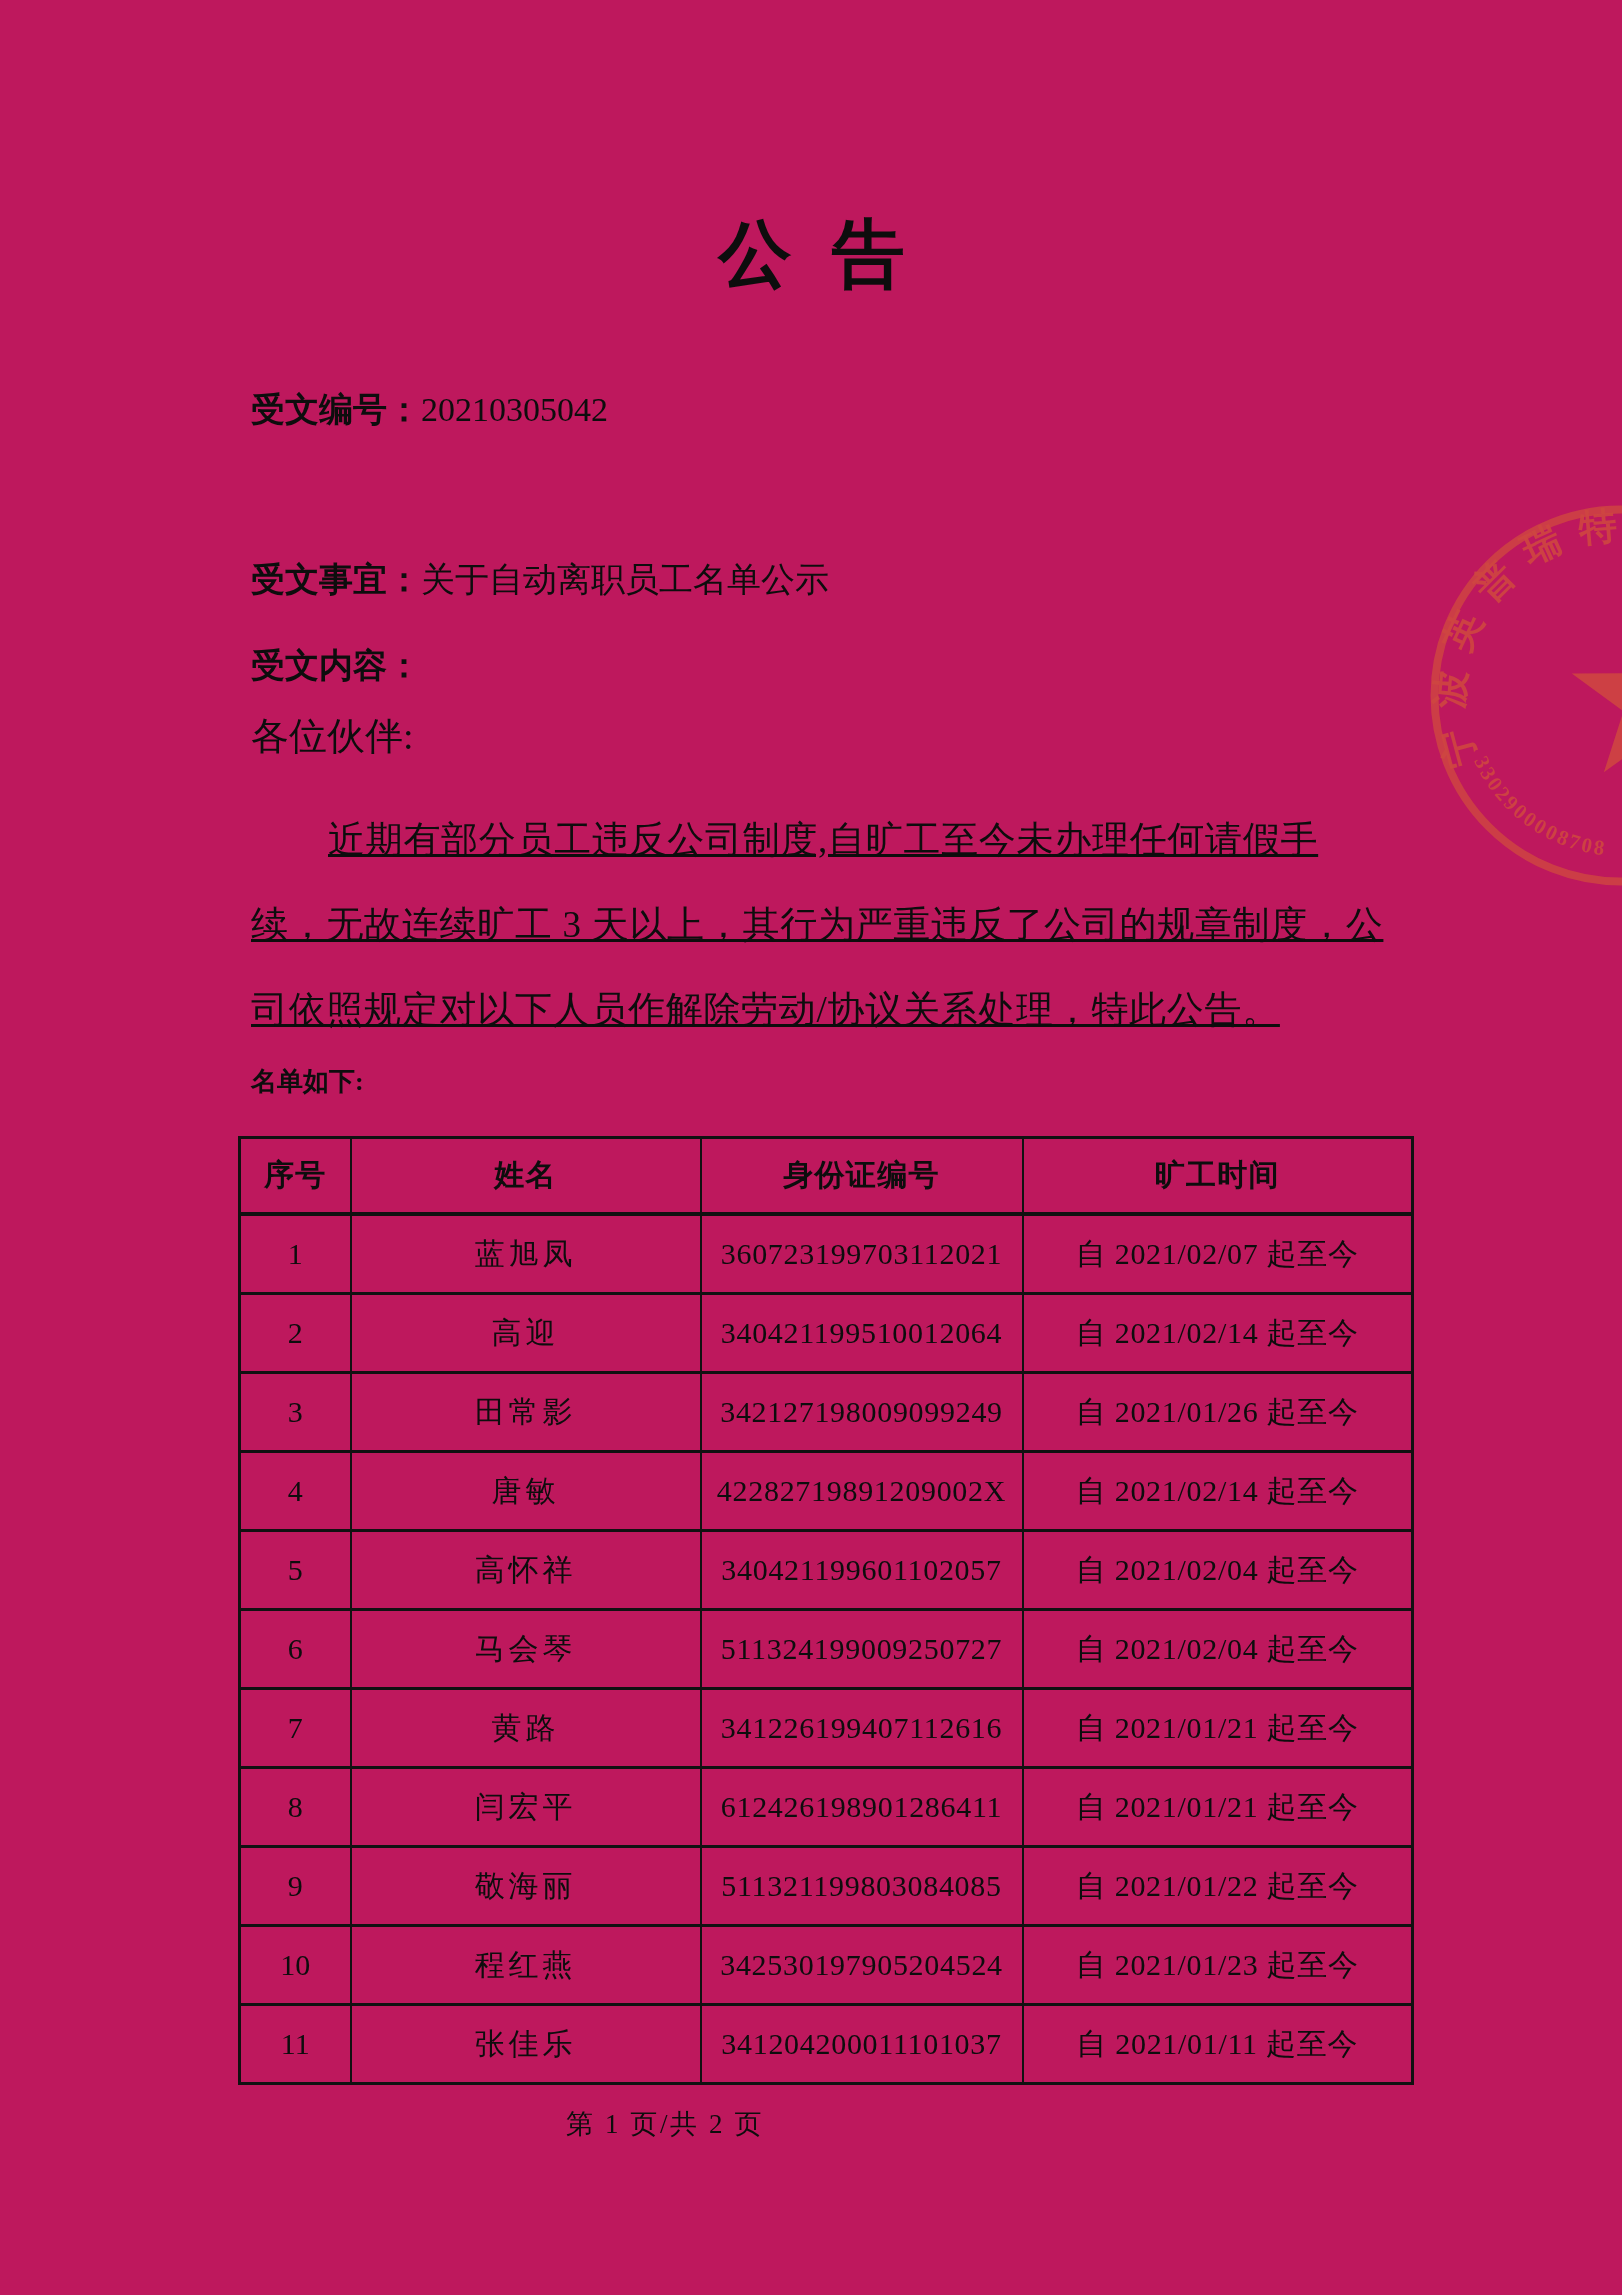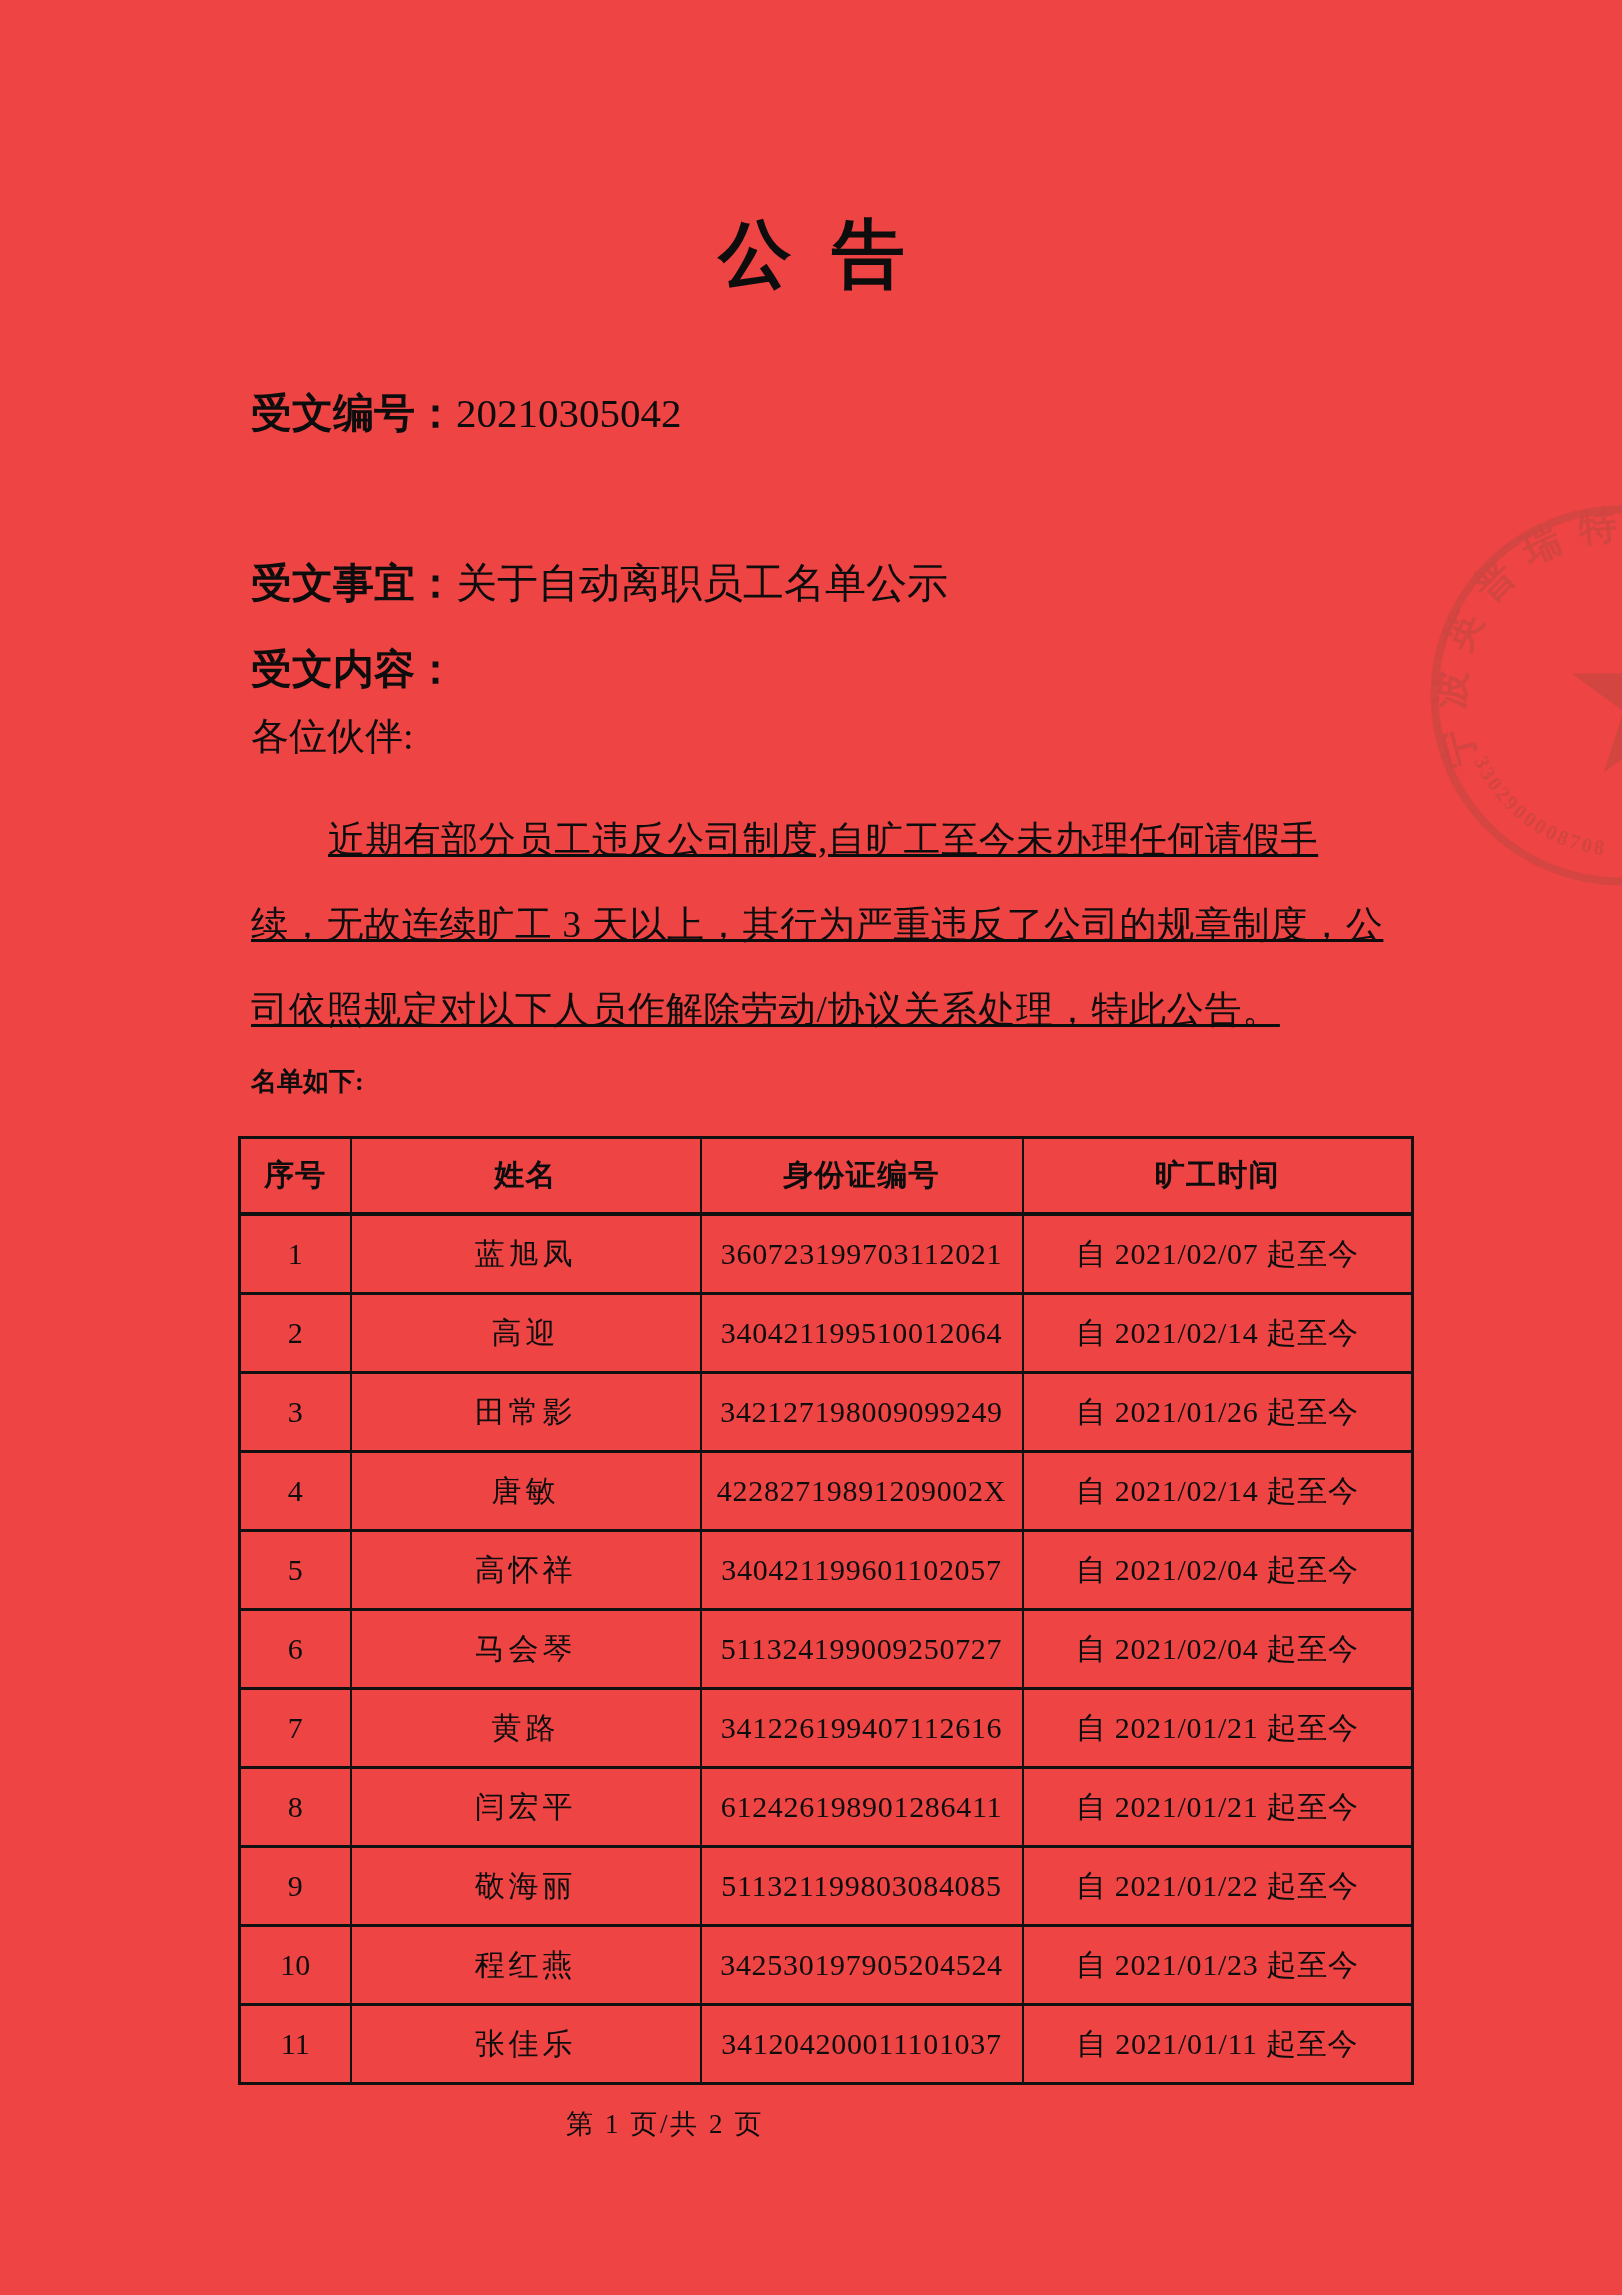--- a/index.html
+++ b/index.html
@@ -1,38 +1,38 @@
 <!DOCTYPE html>
 <html style="--stamp-color: #cf4641;font-size:10.5px"><head>
 <meta charset="utf-8">
 <style>
   html, body { margin: 0; padding: 0; background: #888; }
   .page {
     position: relative;
     width: 1623px;
     height: 2295px;
     margin: 0 auto;
-    background: #ef4444;
+    background: #be185d;
     overflow: hidden;
     font-family: "Liberation Serif", "DejaVu Serif", serif;
     color: #0d0d0d;
   }
   .abs { position: absolute; }
 
   .doc-title {
     top: 213px; left: 0; width: 1623px;
     text-align: center;
     font-size: 73px; font-weight: 700;
     word-spacing: 22px;
     line-height: 1.15;
   }
 
   .meta-line {
     left: 251px; width: 1152px;
-    font-size: 41px; line-height: 1.1;
+    font-size: 34px; line-height: 1.1;
     white-space: nowrap;
   }
   .meta-label { font-weight: 700; }
   .meta-value { font-weight: 400; }
 
   .salutation {
     left: 251px; top: 716px;
     font-size: 38px; line-height: 1.1;
   }
 

